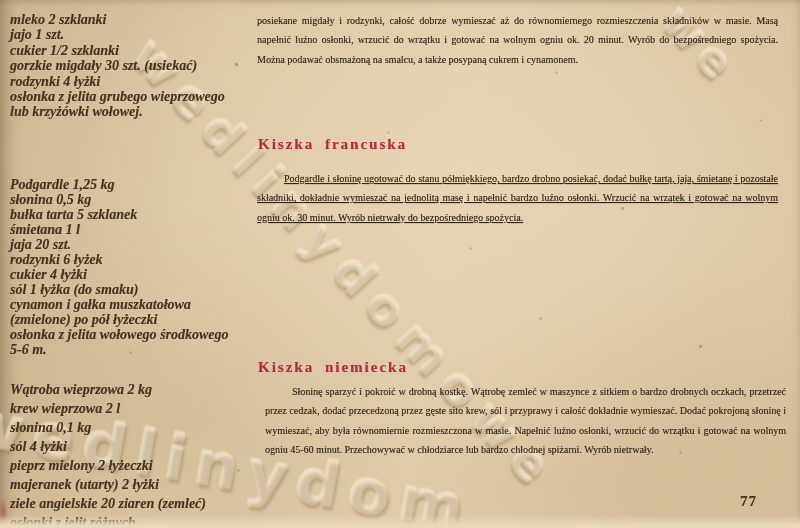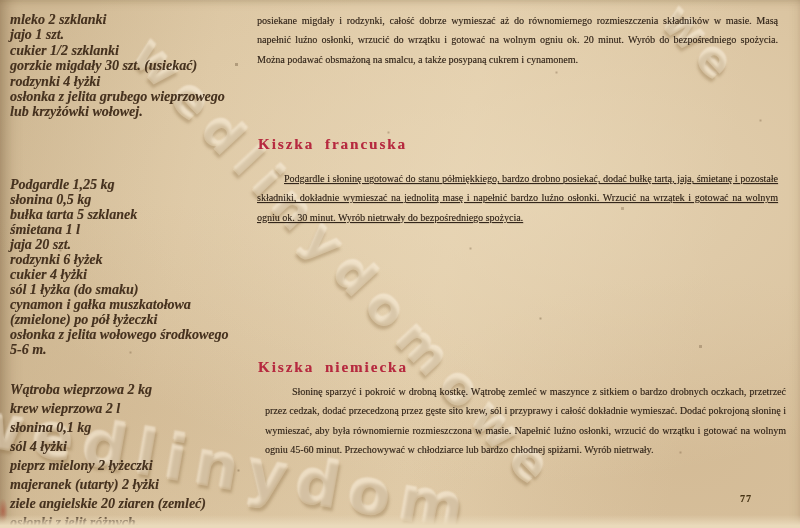--- a/index.html
+++ b/index.html
@@ -69,21 +69,21 @@
   .heading{
     position:absolute;left:1px;margin:0;
     font-size:15px;font-weight:700;color:#b6293f;
     letter-spacing:2px;word-spacing:5px;
     text-shadow:0.3px 0.3px 0 rgba(182,41,63,0.4);
   }
   .h-fran{top:136px;}
   .h-niem{top:359px;}
   .page-number{
     position:absolute;left:740px;top:493px;
-    font-size:10px;font-weight:700;color:#463314;letter-spacing:1px;
+    font-size:15px;font-weight:700;color:#463314;letter-spacing:1px;
     text-shadow:0.3px 0.3px 0 rgba(70,51,20,0.4);
     text-align:center;
   }
 </style>
 </head>
 <body>
 
 <div class="page">
 
   <div class="wm wm1">wedlinydomowe</div>

